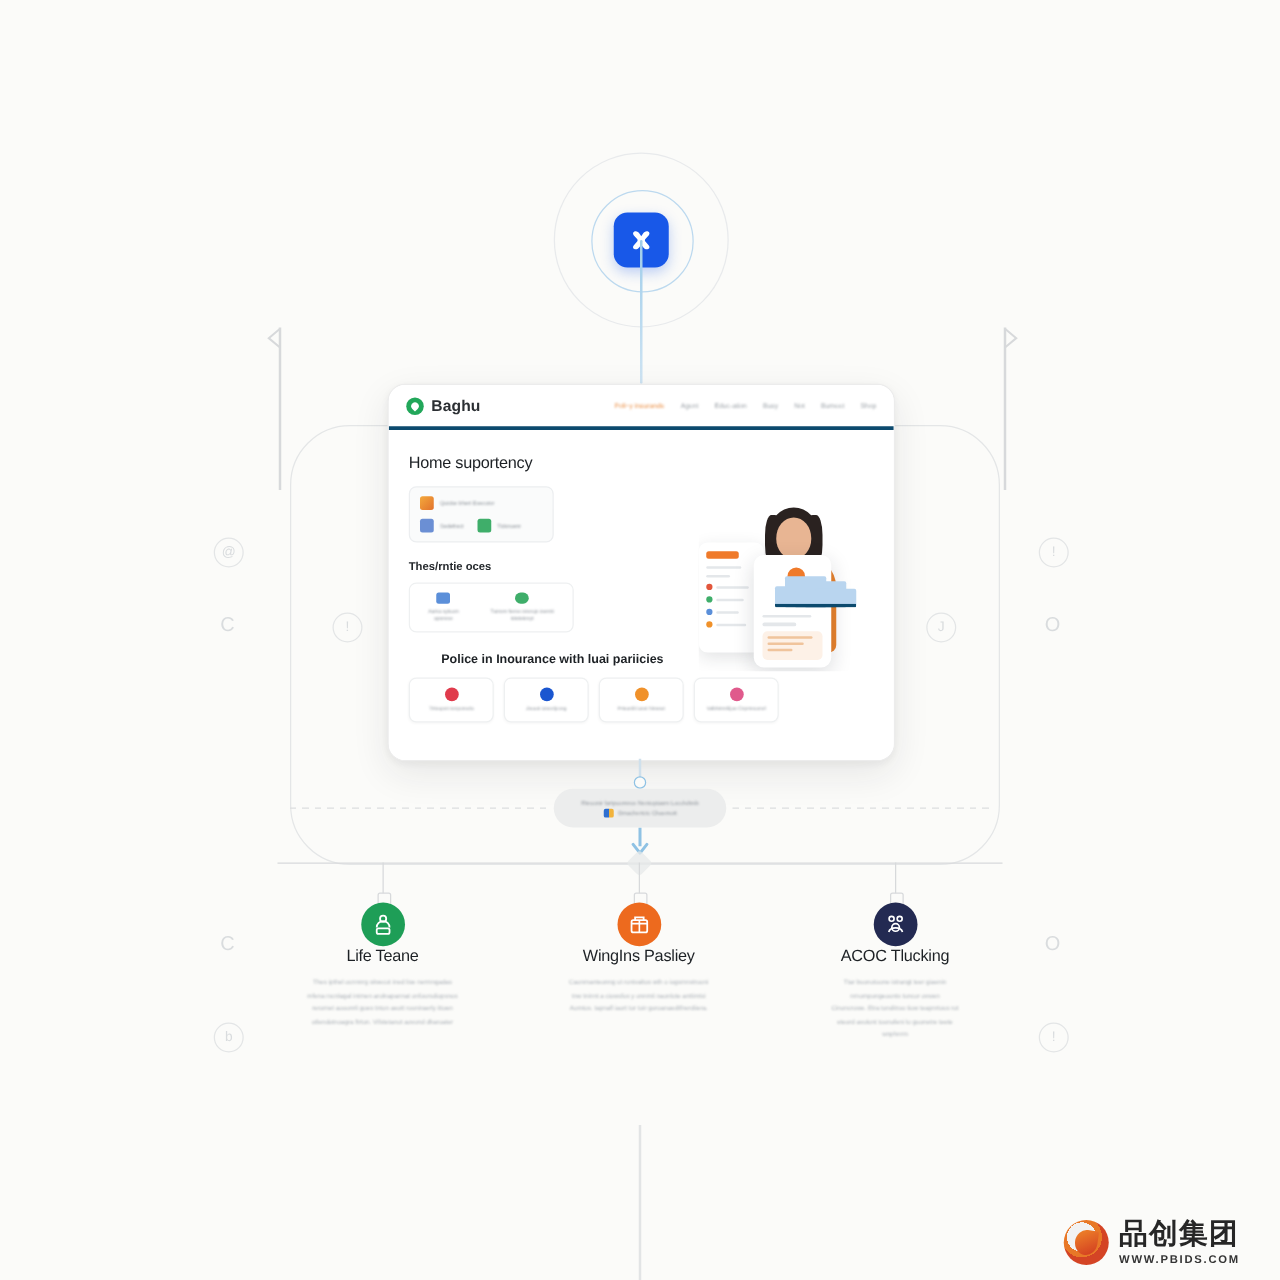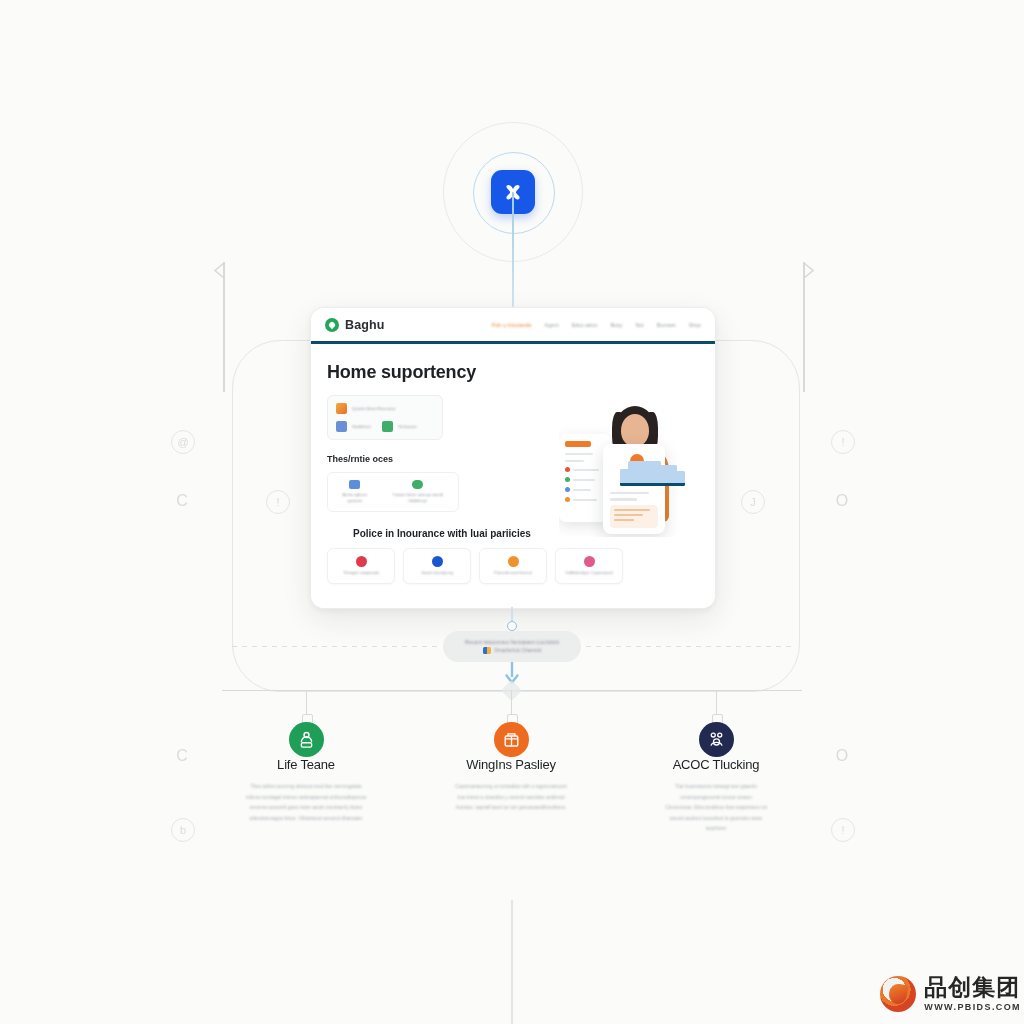--- a/index.html
+++ b/index.html
@@ -84,21 +84,21 @@
   }
   .logo .name{
     font-size:12.5px;font-weight:700;color:#2b2f33;letter-spacing:.1px;
   }
   .nav{margin-left:auto;display:flex;gap:13px;align-items:center;}
   .nav span{font-size:5.4px;filter:blur(.85px);color:#9aa0a6;white-space:nowrap;}
   .nav span.active{color:#e98a3d;}
 
   .page{padding:14px 16px 0 16px;height:266px;position:relative;background:#fff;}
   .h1{
-    font-size:18px;font-weight:700;color:#1d2125;letter-spacing:-.2px;
+    font-size:13px;font-weight:400;color:#1d2125;letter-spacing:-.2px;
     margin:4px 0 12px 0;
   }
   .h2{
     font-size:9px;font-weight:700;color:#24282c;margin:14px 0 8px 0;
     filter:blur(.55px);
   }
   .h3{
     font-size:10px;font-weight:700;color:#1d2125;margin:16px 0 9px 0;
     filter:blur(.35px);
     padding-left:26px;
@@ -227,21 +227,21 @@
   .leaf .para{margin-top:9px;}
   .leaf .para div{
     font-size:5px;color:#a9afb5;filter:blur(.85px);line-height:2.1;white-space:nowrap;
   }
 
   
   .tail{position:absolute;left:511px;top:900px;width:1.6px;height:124px;background:#e2e4e5;}
 
   
   .watermark{
-    position:absolute;right:3px;bottom:12px;display:flex;align-items:center;gap:8px;opacity:.95;
+    position:absolute;right:32px;bottom:12px;display:flex;align-items:center;gap:8px;opacity:.95;
   }
   .watermark .leafmark{
     width:36px;height:36px;border-radius:50%;
     background:radial-gradient(circle at 40% 38%,#f2f2f2 0 38%,#e8711c 38% 52%,#d23b1a 52% 100%);
     position:relative;
   }
   .watermark .leafmark::after{
     content:"";position:absolute;left:9px;top:8px;width:18px;height:20px;
     border-radius:50% 8% 50% 50%;background:linear-gradient(150deg,#f0821f,#cf2f15);
     transform:rotate(8deg);

